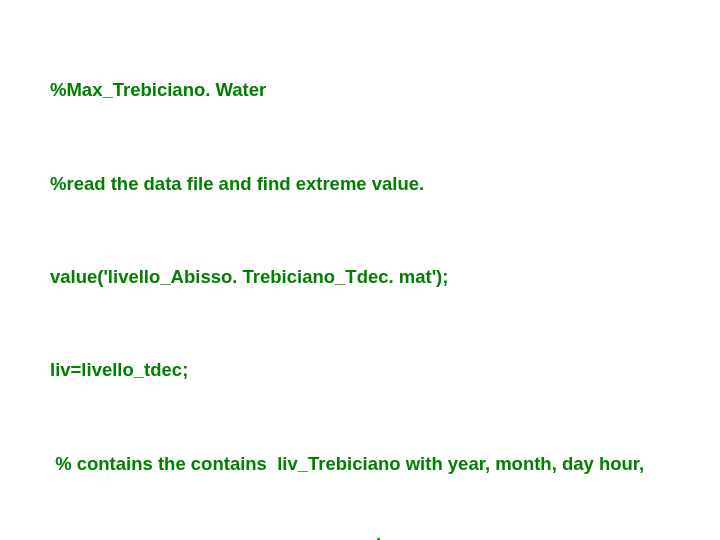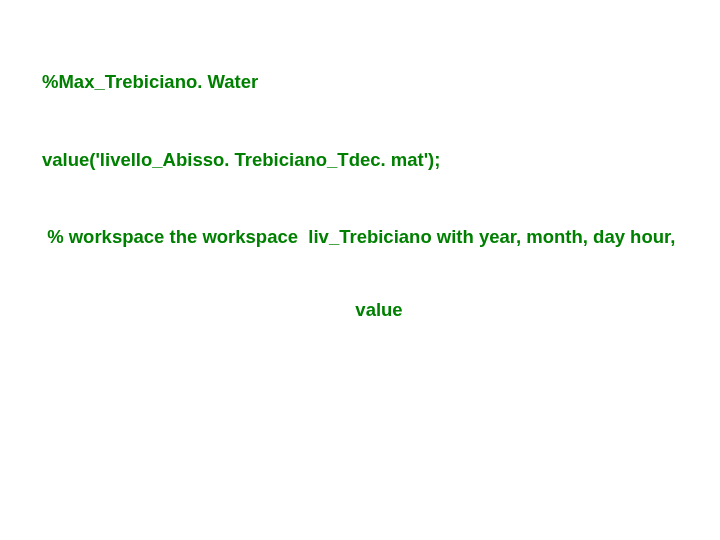--- a/index.html
+++ b/index.html
@@ -18,36 +18,38 @@
   }
   .code {
     color: #008000;
     font-size: 18.5px;
     line-height: 1.25;
     font-weight: bold;
     white-space: pre-wrap;
     word-wrap: break-word;
   }
   .line {
-    margin: 4px;
+    margin: 12px;
   }
   .cont {
     padding-left: 30px;
     margin: 0;
     text-align: center;
   }
 </style>
 </head>
 <body>
 
 <div class="slide">
   <div class="code">
     <p class="line">%Max_Trebiciano. Water</p>
+    <p class="line">%read the data file and find extreme value.</p>
     <p class="line">value('livello_Abisso. Trebiciano_Tdec. mat');</p>
-    <p class="line"> % workspace the workspace  liv_Trebiciano with year, month, day hour,</p>
+    <p class="line">liv=livello_tdec;</p>
+    <p class="line"> % contains the contains  liv_Trebiciano with year, month, day hour,</p>
     <p class="cont">value</p>
     
     
     
     
     
     
     
   </div>
 </div>

